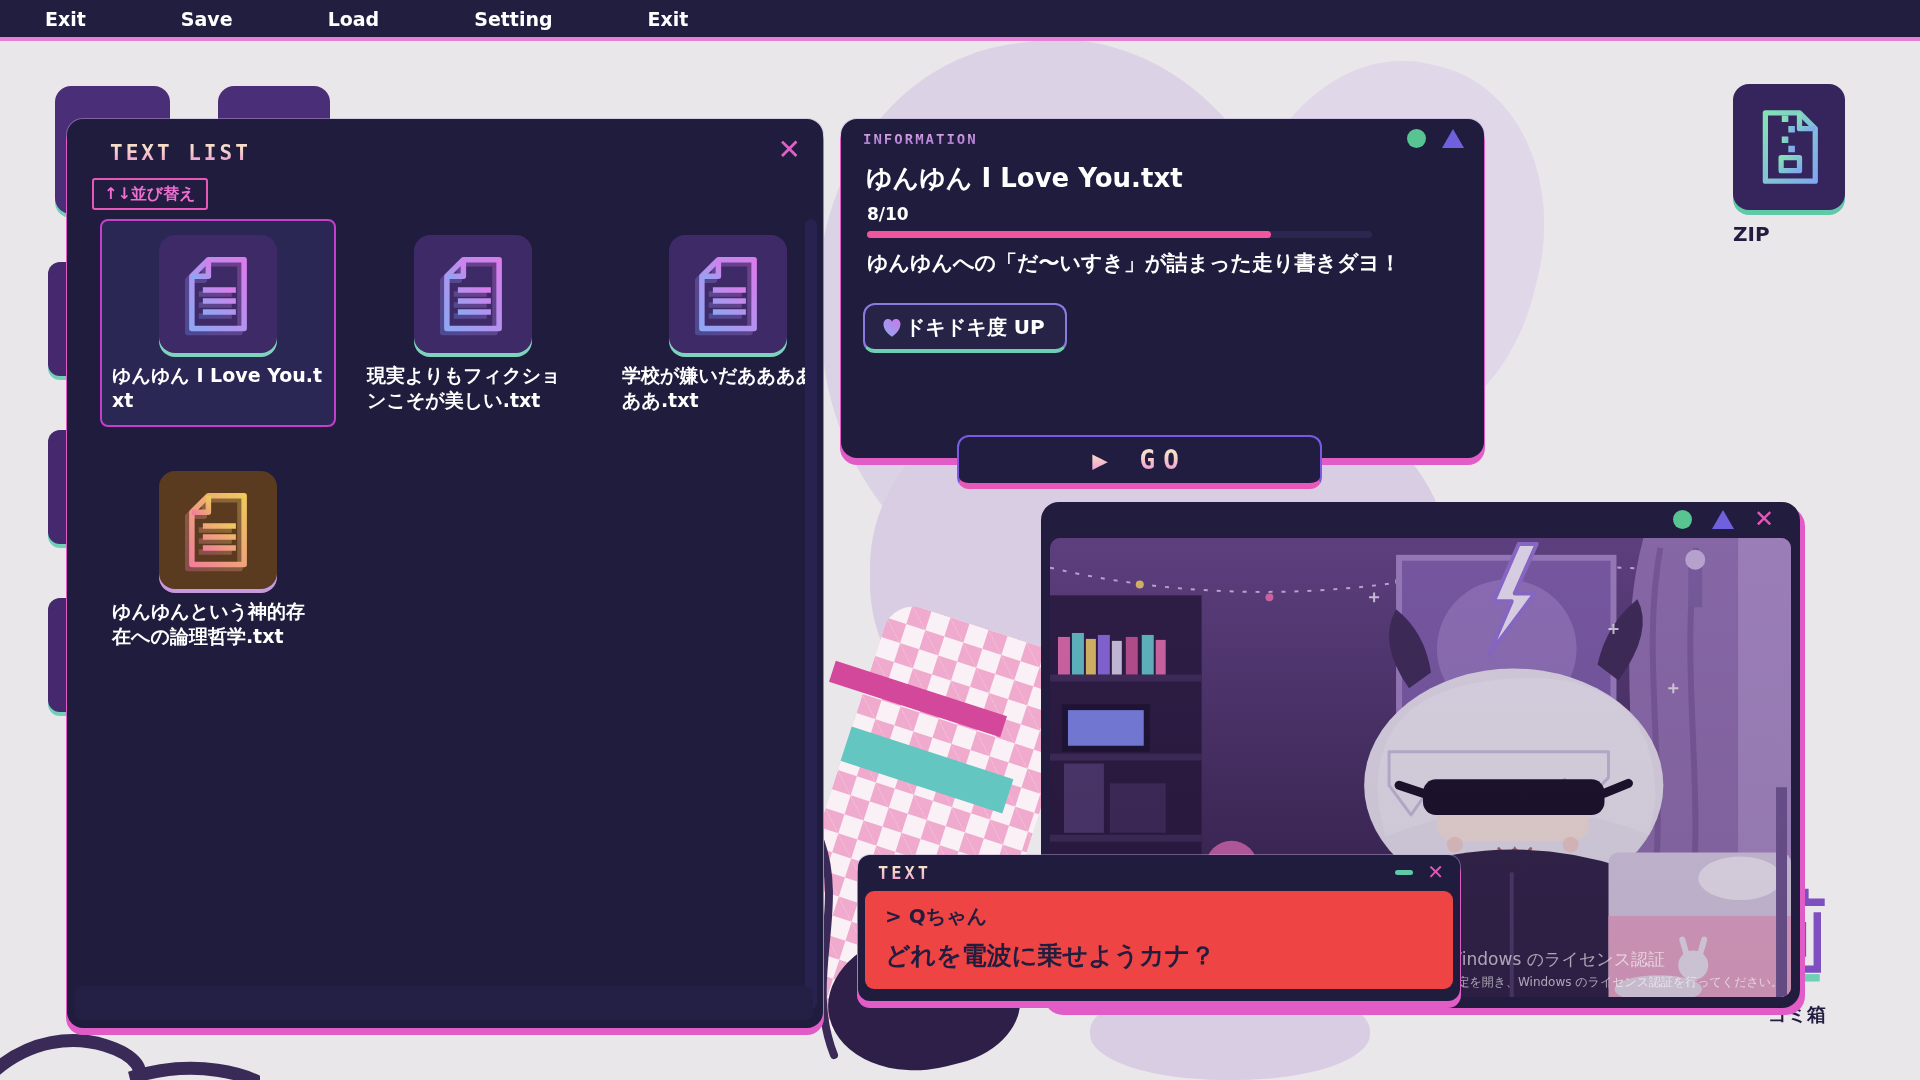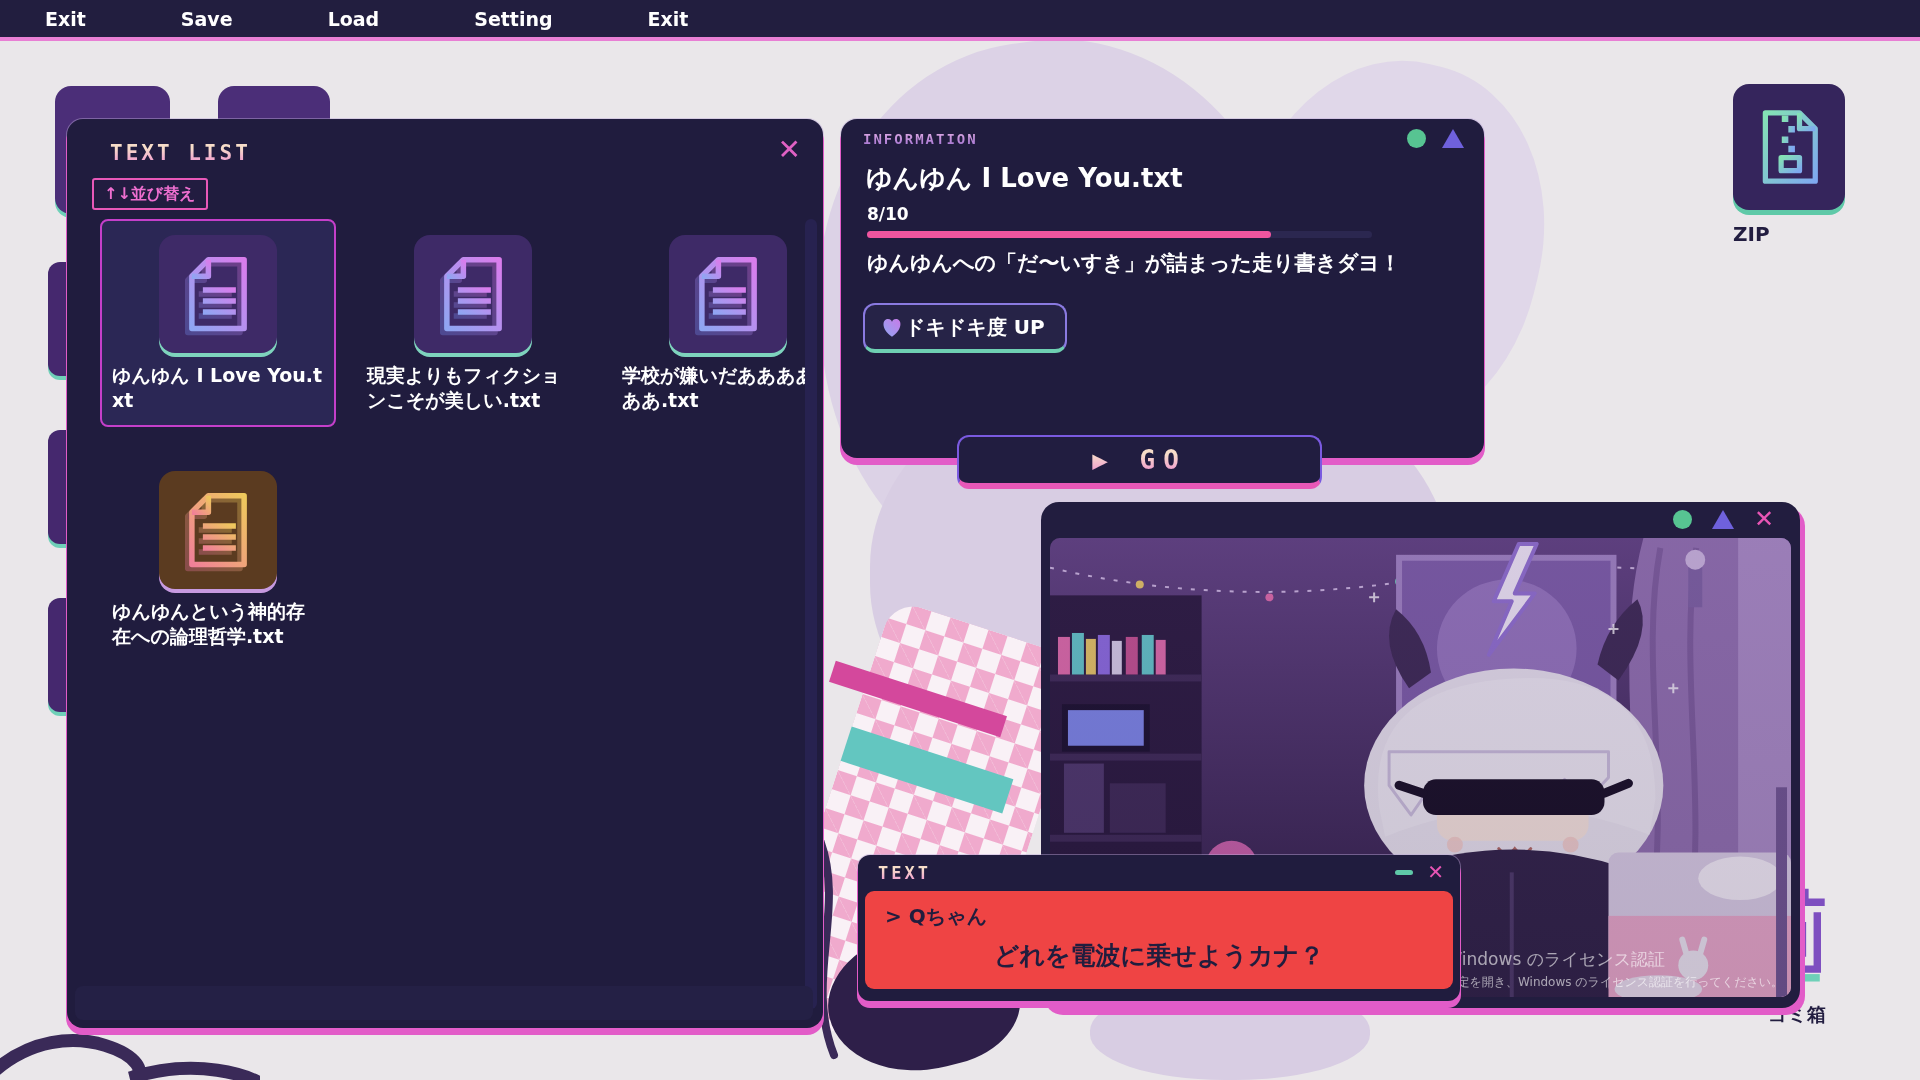--- a/index.html
+++ b/index.html
@@ -113,21 +113,21 @@
   
   #text-dialog{left:858px;top:855px;width:602px;height:146px;z-index:35;border-radius:12px;}
   #text-dialog-title{position:absolute;left:20px;top:8px;font-size:17px;letter-spacing:3px;}
   #dlg-controls{position:absolute;right:16px;top:8px;display:flex;gap:14px;align-items:center;}
   #dlg-controls .ctl-x{font-size:20px;}
   #dlg-body{
     position:absolute;left:7px;top:36px;width:588px;height:98px;background:#ef4444;border-radius:9px;
     color:#211d3e;padding:10px 20px;box-sizing:border-box;
   }
   #dlg-speaker{font-weight:bold;font-size:20px;margin-top:2px;}
-  #dlg-message{font-weight:bold;font-size:25px;margin-top:9px;text-align:center;}
+  #dlg-message{font-weight:bold;font-size:25px;margin-top:9px;}
 
   
   #zip-icon{left:1733px;top:84px;width:112px;height:126px;background:#35255c;border-radius:16px;
     box-shadow:0 5px 0 #5fc9a8;display:flex;align-items:center;justify-content:center;z-index:6;}
   #zip-label{left:1733px;top:222px;width:112px;color:#221d40;font-weight:bold;font-size:20px;z-index:6;}
   #trash{left:1755px;top:880px;width:80px;height:112px;z-index:6;}
   #trash-label{left:1752px;top:1002px;width:90px;text-align:center;color:#221d40;font-weight:bold;font-size:19px;z-index:6;}
 </style>
 </head>
 <body>

